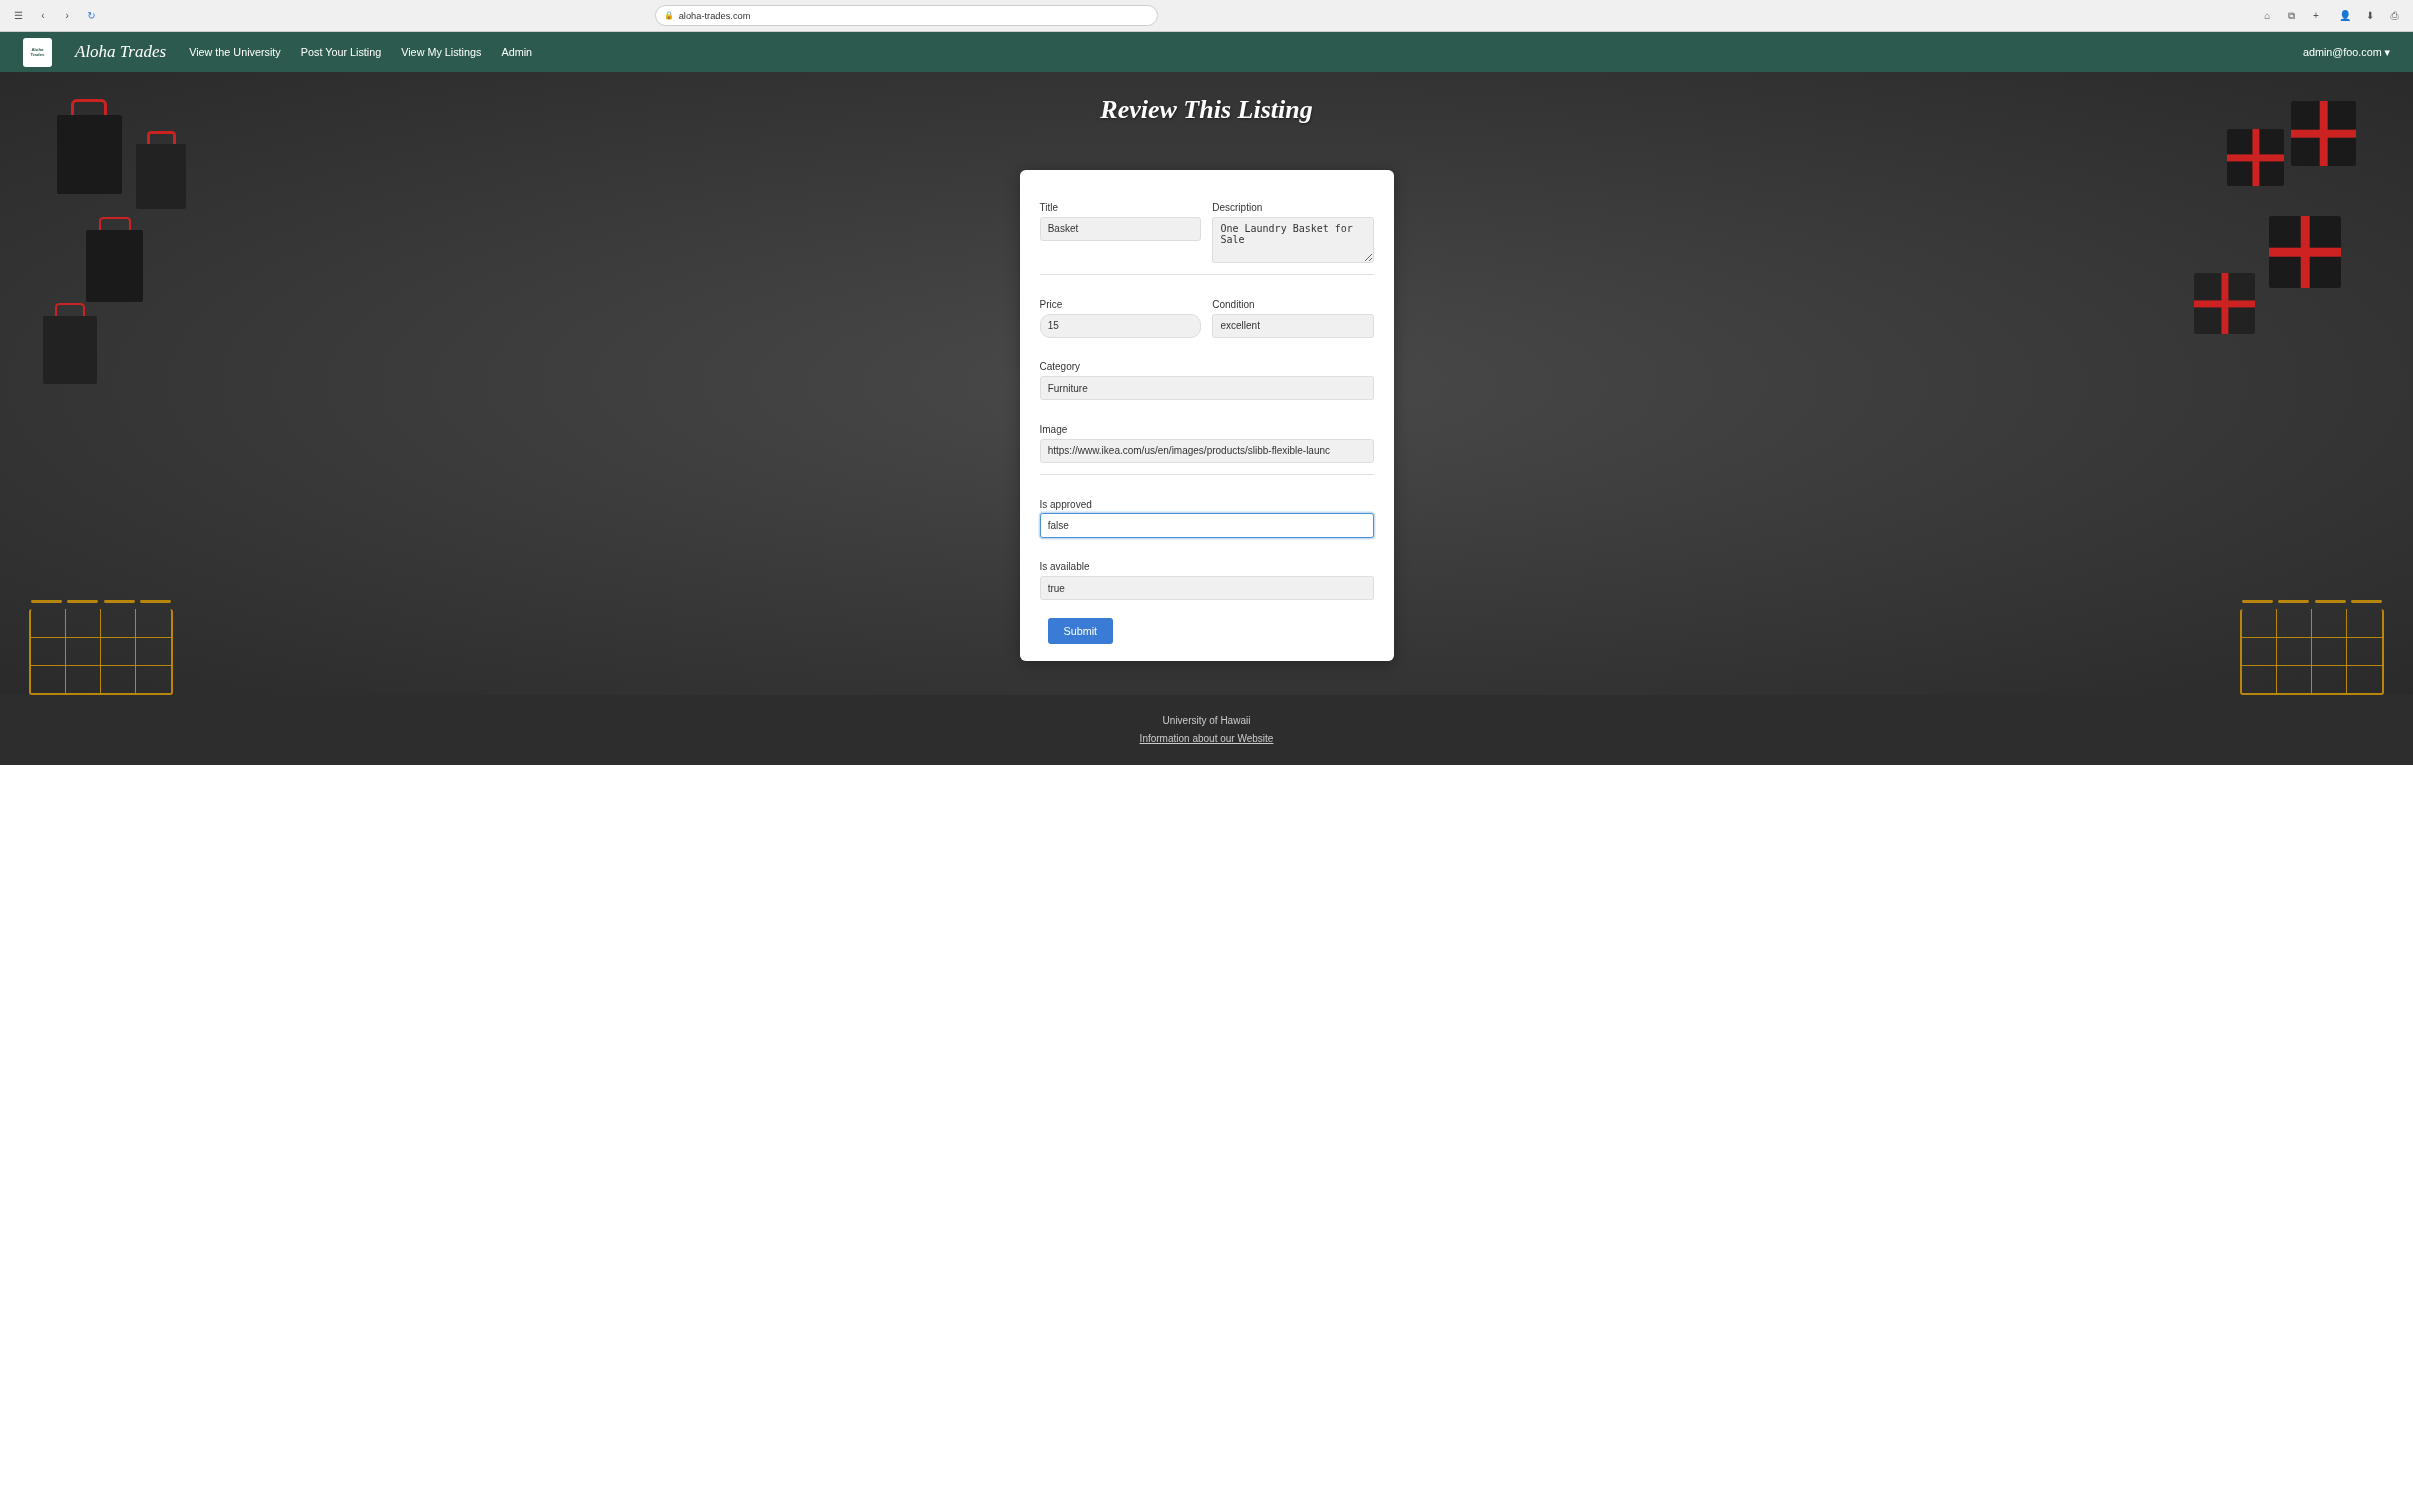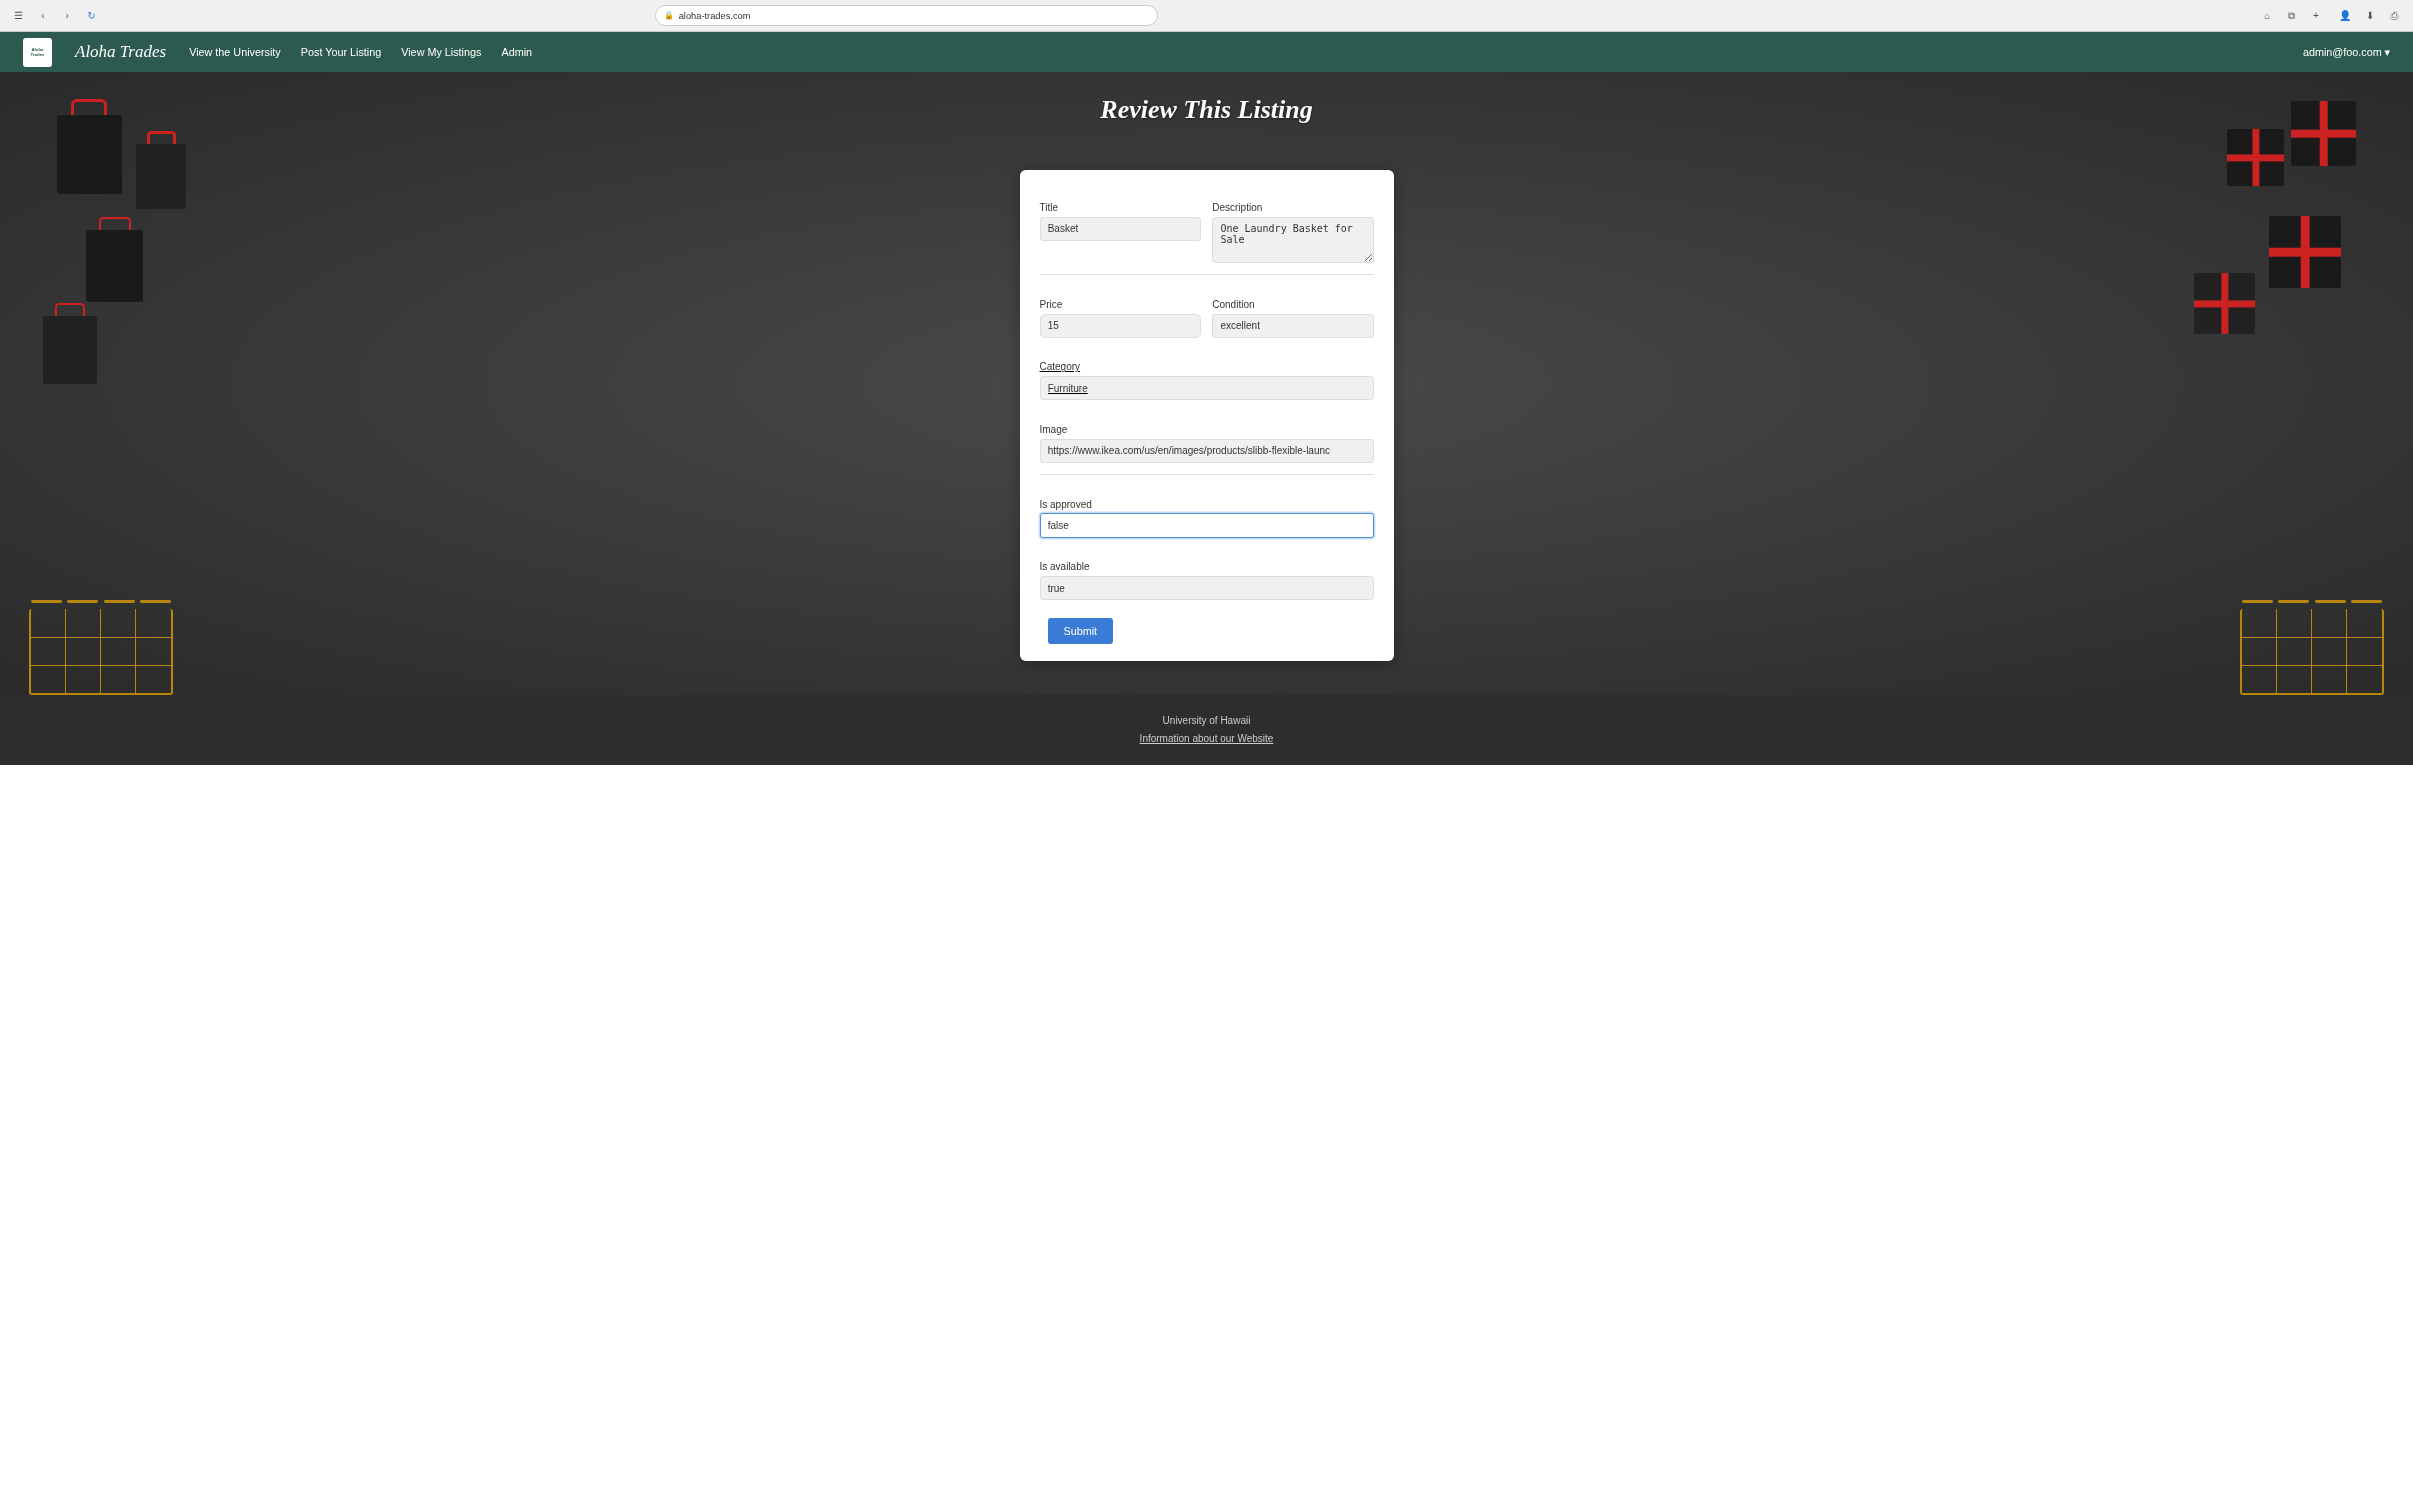--- a/index.html
+++ b/index.html
@@ -175,21 +175,21 @@
       box-shadow: 0 0 0 1.4px rgba(74,144,217,0.3);
       background: white;
     }
     textarea.form-input {
       resize: vertical;
       min-height: 46px;
     }
     .form-input-number {
       background: #f0f0f0;
       border: 0.7px solid #ddd;
-      border-radius: 5px;
+      border-radius: 10px;
       padding: 5.7px 7.2px;
       font-size: 10px;
       color: #333;
       width: 100%;
       appearance: auto;
     }
     .form-divider {
       border: none;
       border-top: 0.7px solid #e0e0e0;
       margin: 5.7px 0 11.5px;
@@ -368,21 +368,21 @@
         <input class="form-input-number form-input" type="number" value="15" style="">
       </div>
       <div class="form-group">
         <label class="form-label">Condition</label>
         <input class="form-input" type="text" value="excellent" style="">
       </div>
     </div>
 
     
     <div class="form-row">
-      <div class="form-group" style="flex:1;text-decoration:underline;">
+      <div class="form-group" style="flex:1;">
         <label class="form-label">Category</label>
         <input class="form-input" type="text" style="width: 100%;" value="Furniture">
       </div>
     </div>
 
     
     <div class="form-row">
       <div class="form-group" style="flex:1;">
         <label class="form-label">Image</label>
         <input class="form-input" type="text" style="width: 100%;" value="https://www.ikea.com/us/en/images/products/slibb-flexible-launc">

